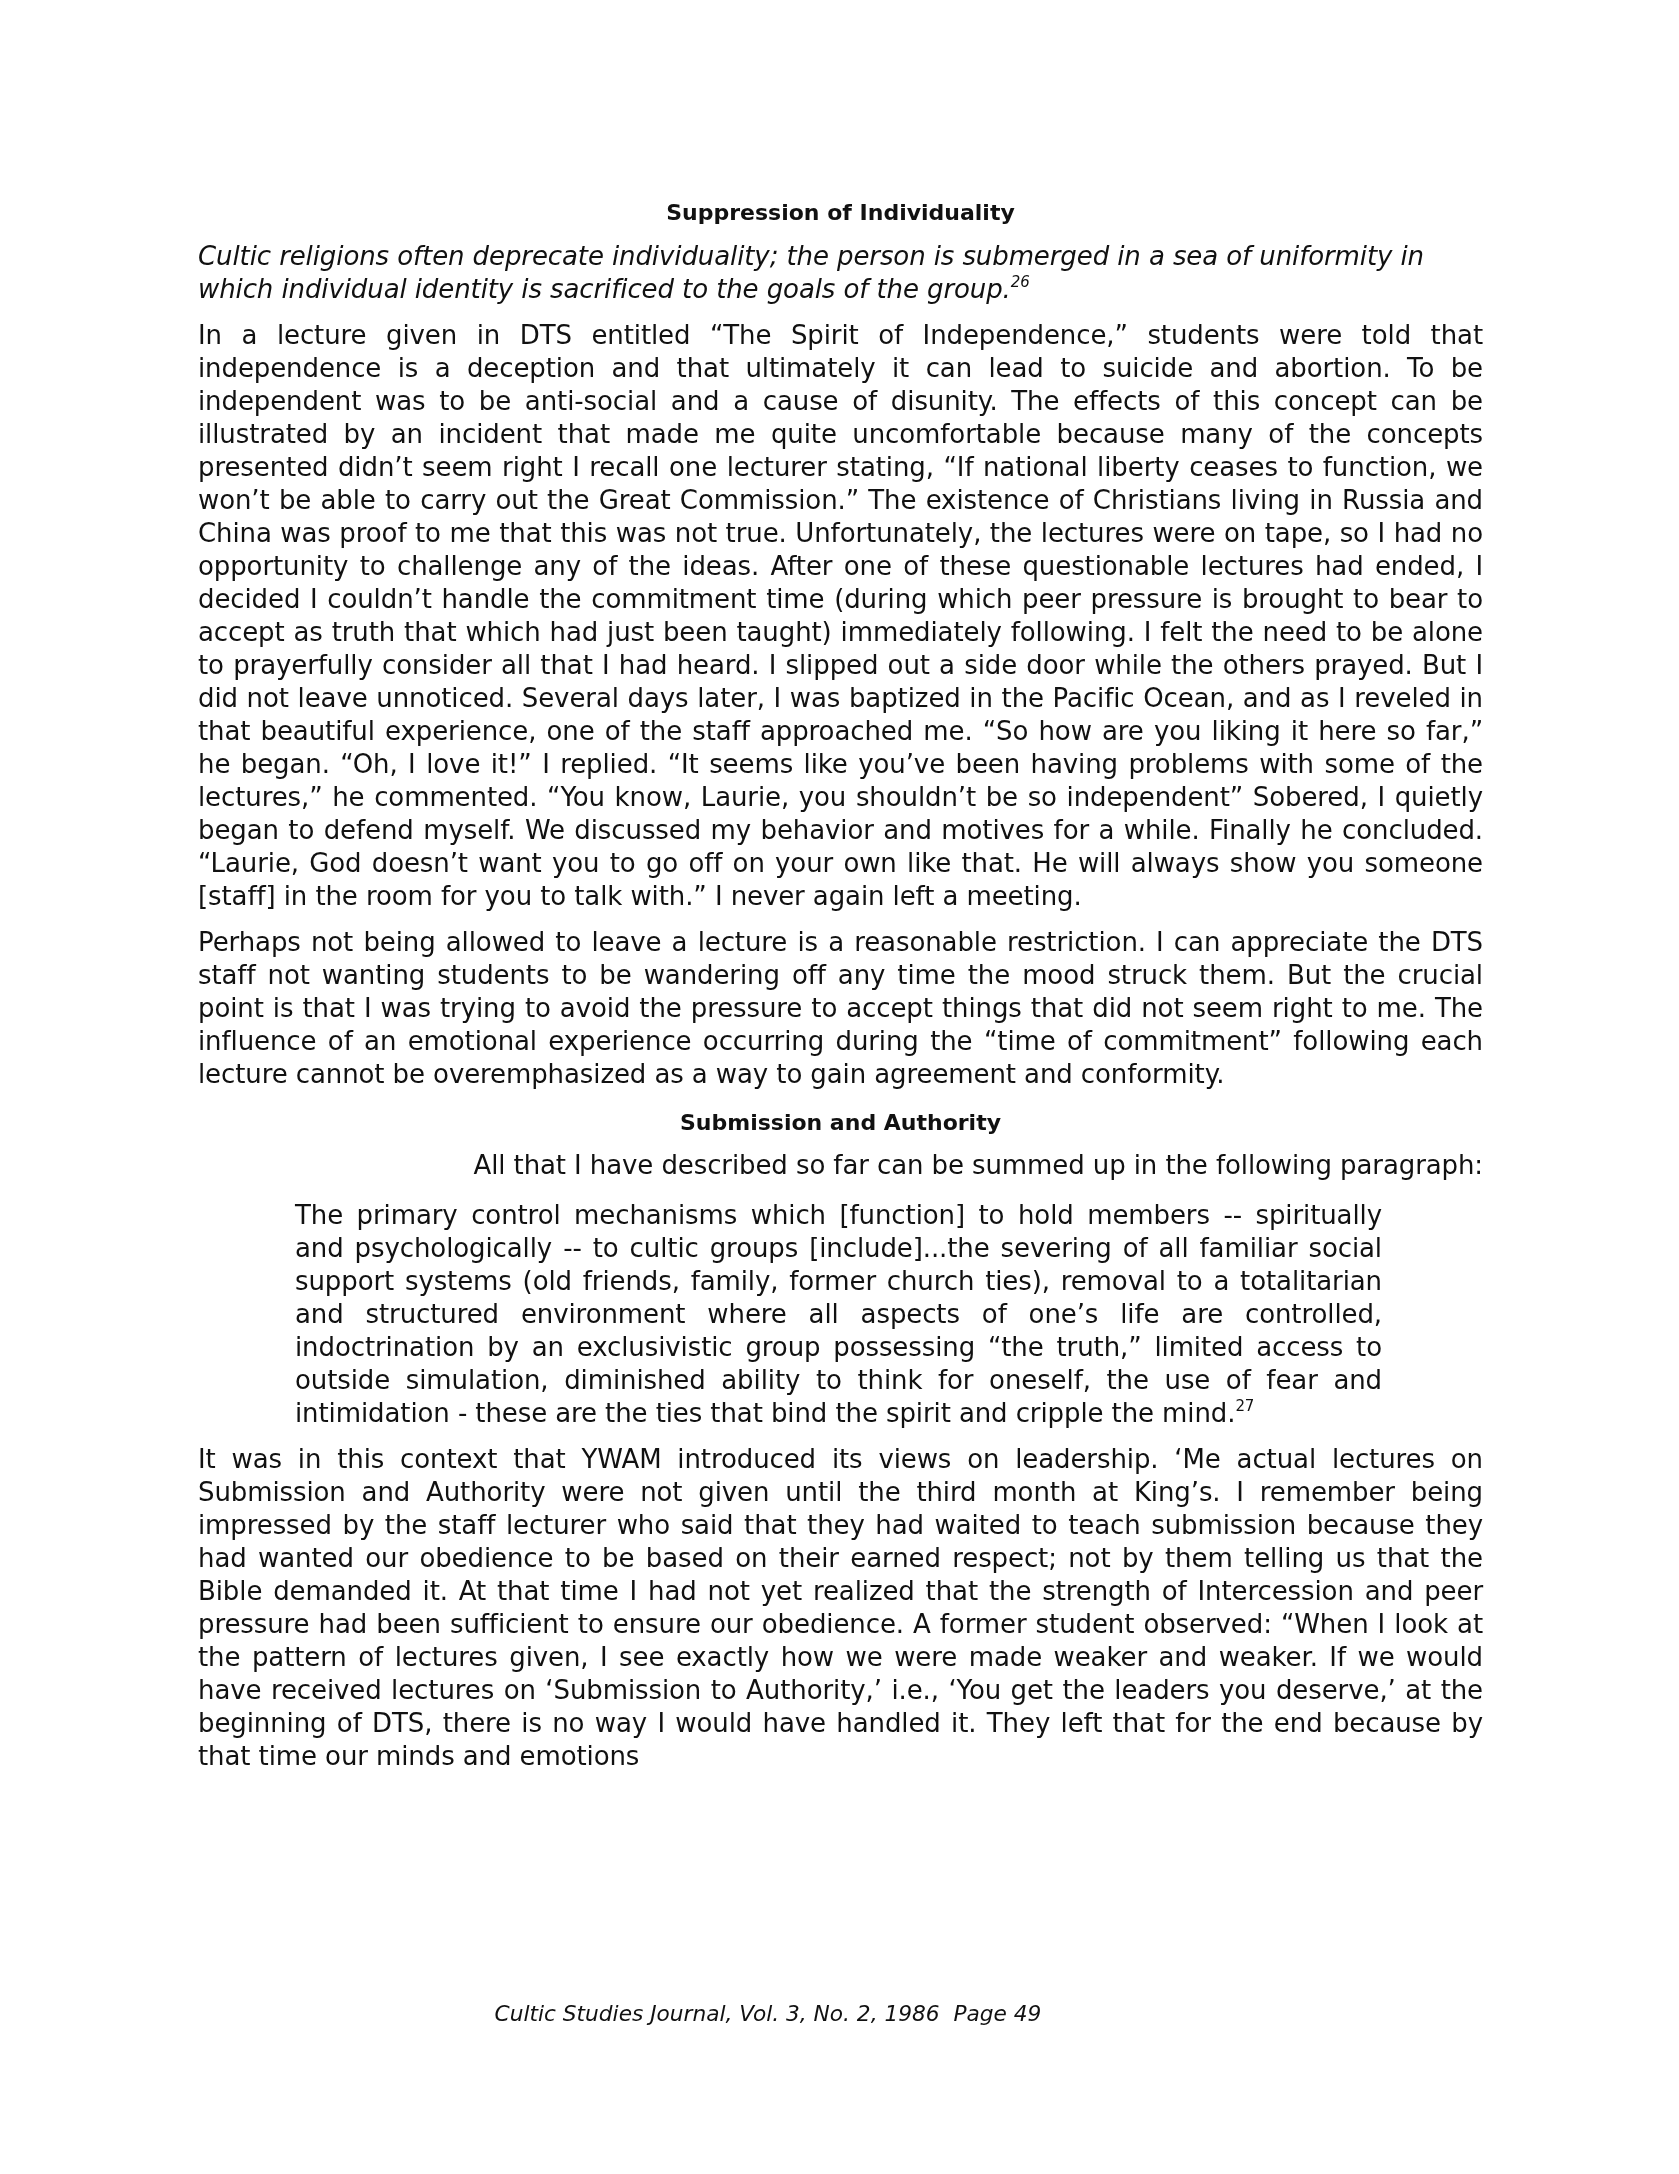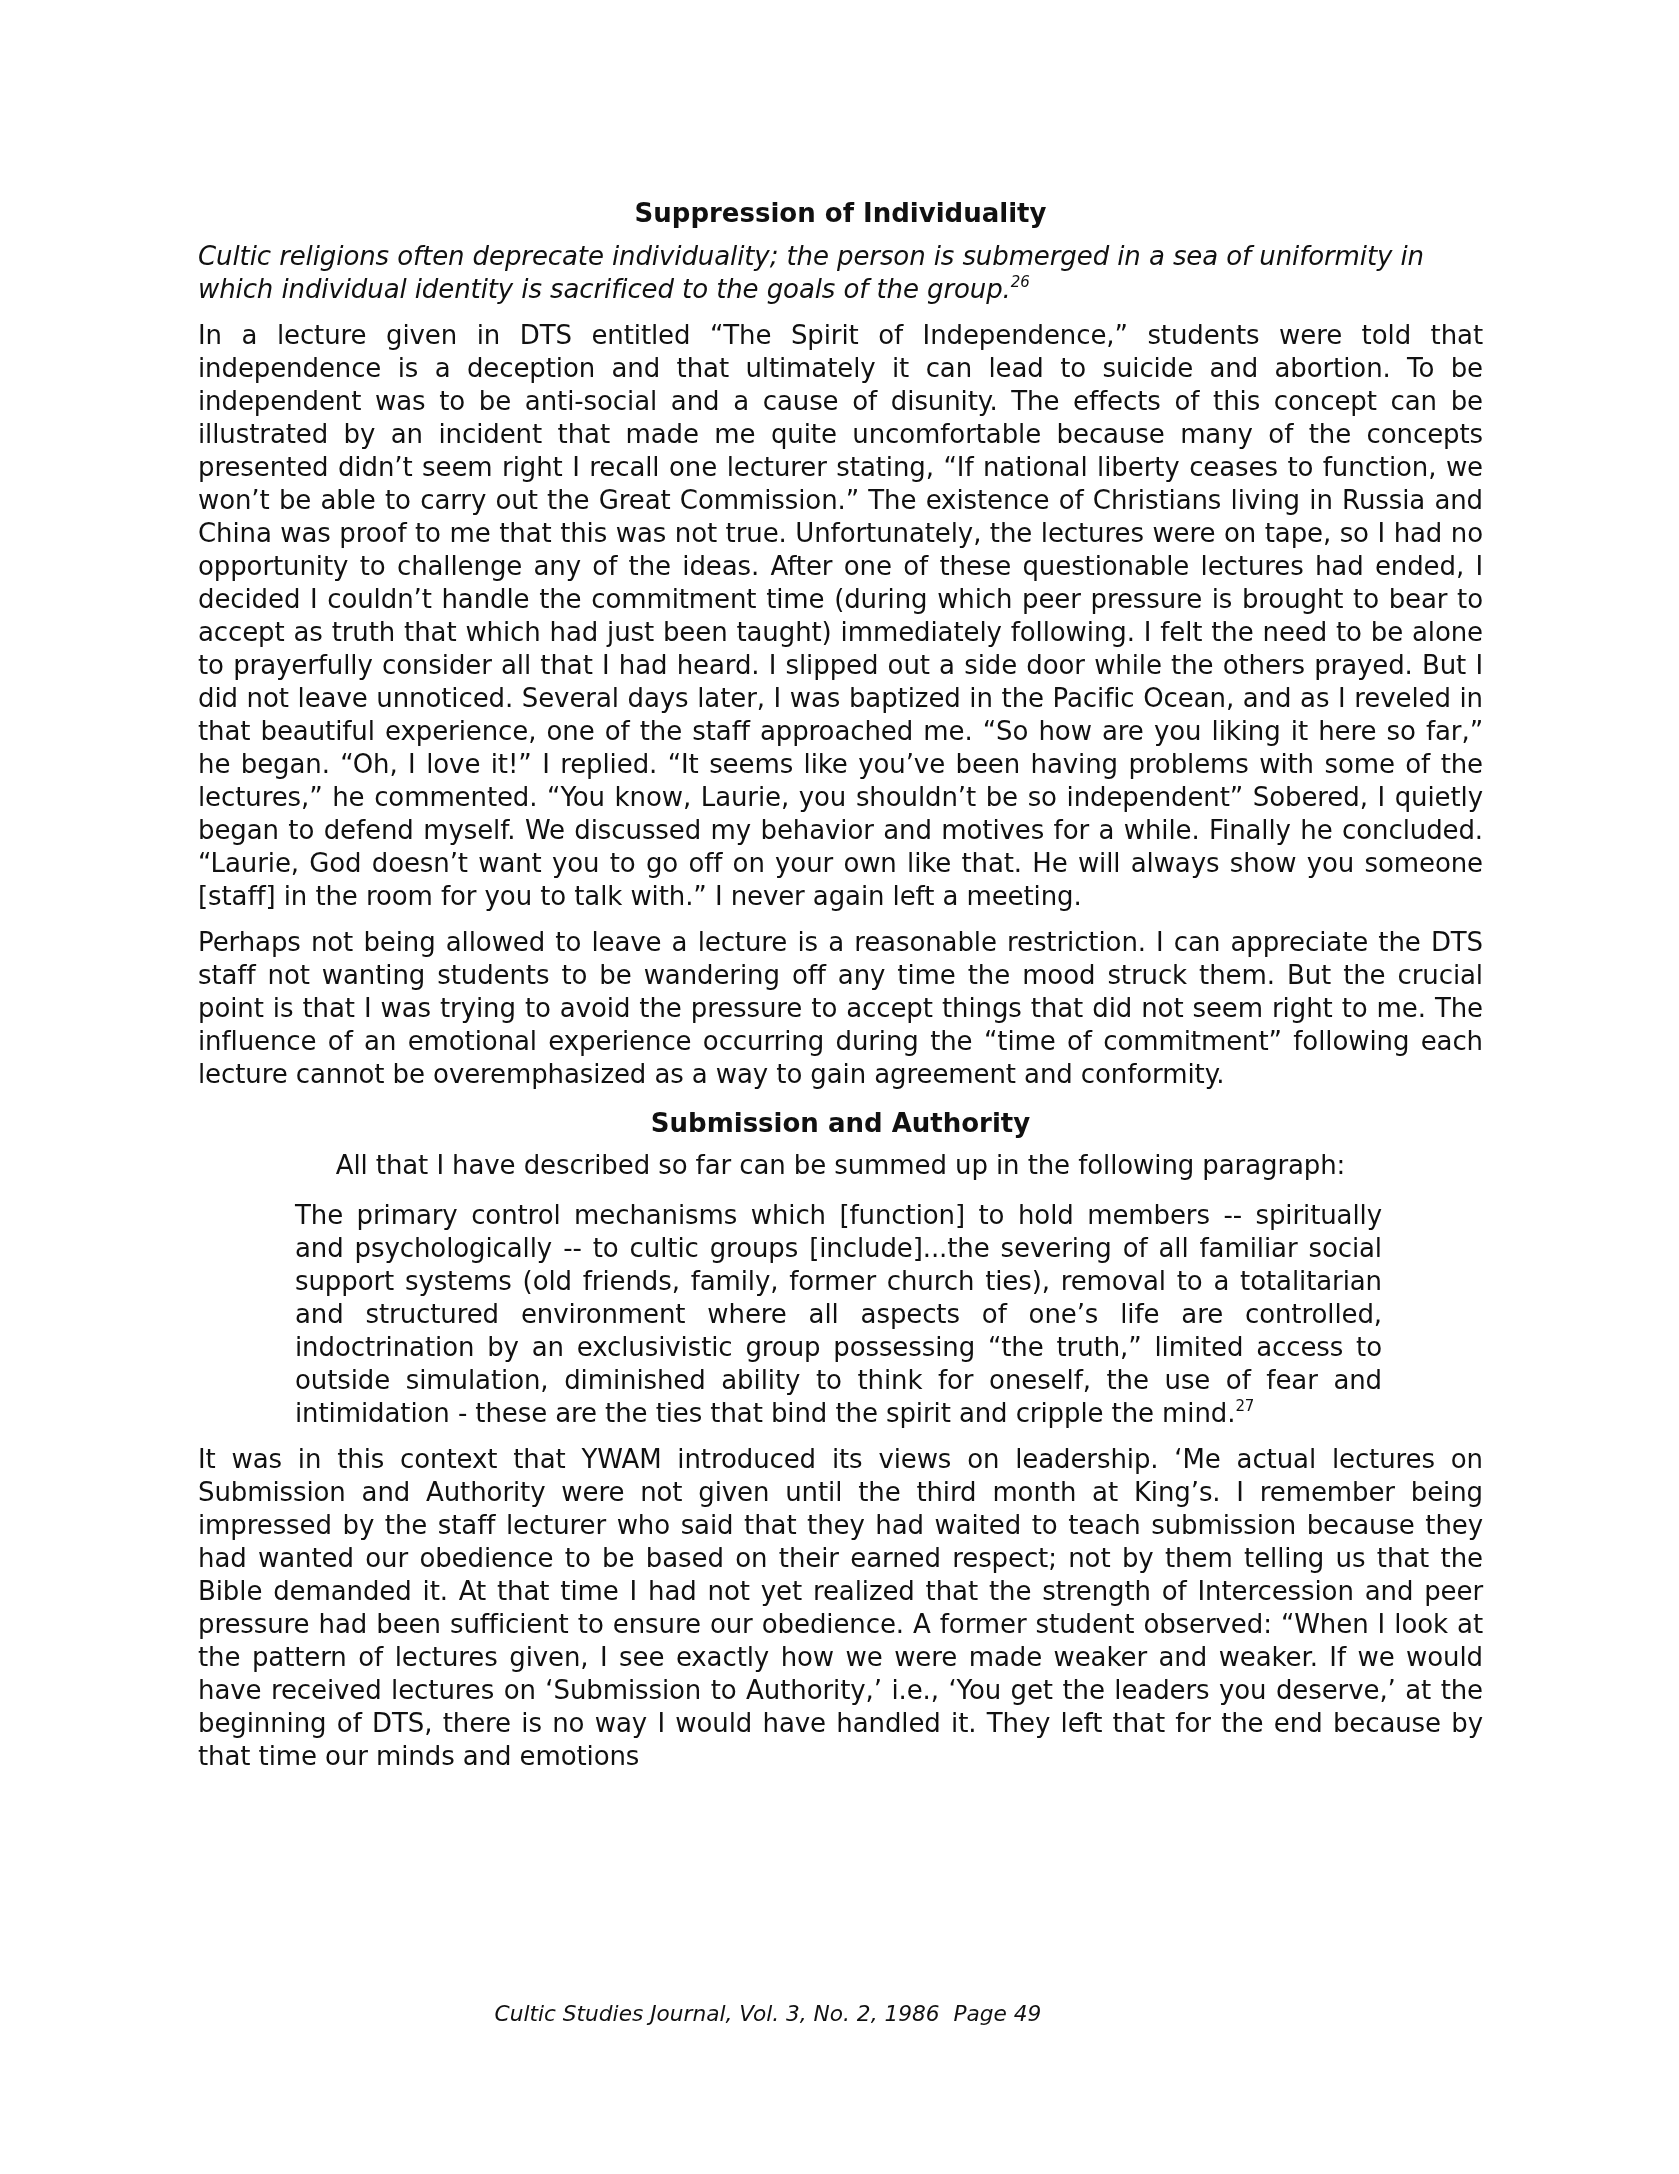--- a/index.html
+++ b/index.html
@@ -17,21 +17,21 @@
     }
     .page {
       position: absolute;
       left: 198px;
       top: 194px;
       width: 1285px;
     }
     .heading {
       text-align: center;
       font-weight: bold;
-      font-size: 26px;
+      font-size: 22px;
       line-height: 38px;
       margin: 0 0 7.5px 0;
     }
     .heading.second {
       margin-top: 8px;
       margin-bottom: 7.5px;
     }
     p {
       margin: 0 0 13px 0;
       font-size: 26px;
@@ -49,21 +49,21 @@
       line-height: 0;
       vertical-align: 11.3px;
     }
     .blockquote {
       margin: 17px 101px 13px 97px;
     }
     .blockquote p {
       margin: 0;
     }
     p.lead-in {
-      text-align: center;
+      text-align: right;
     }
     .footer {
       position: absolute;
       top: 2000px;
       left: 0;
       width: 1536px;
       text-align: center;
       font-style: italic;
       font-size: 21.7px;
       line-height: 28px;

